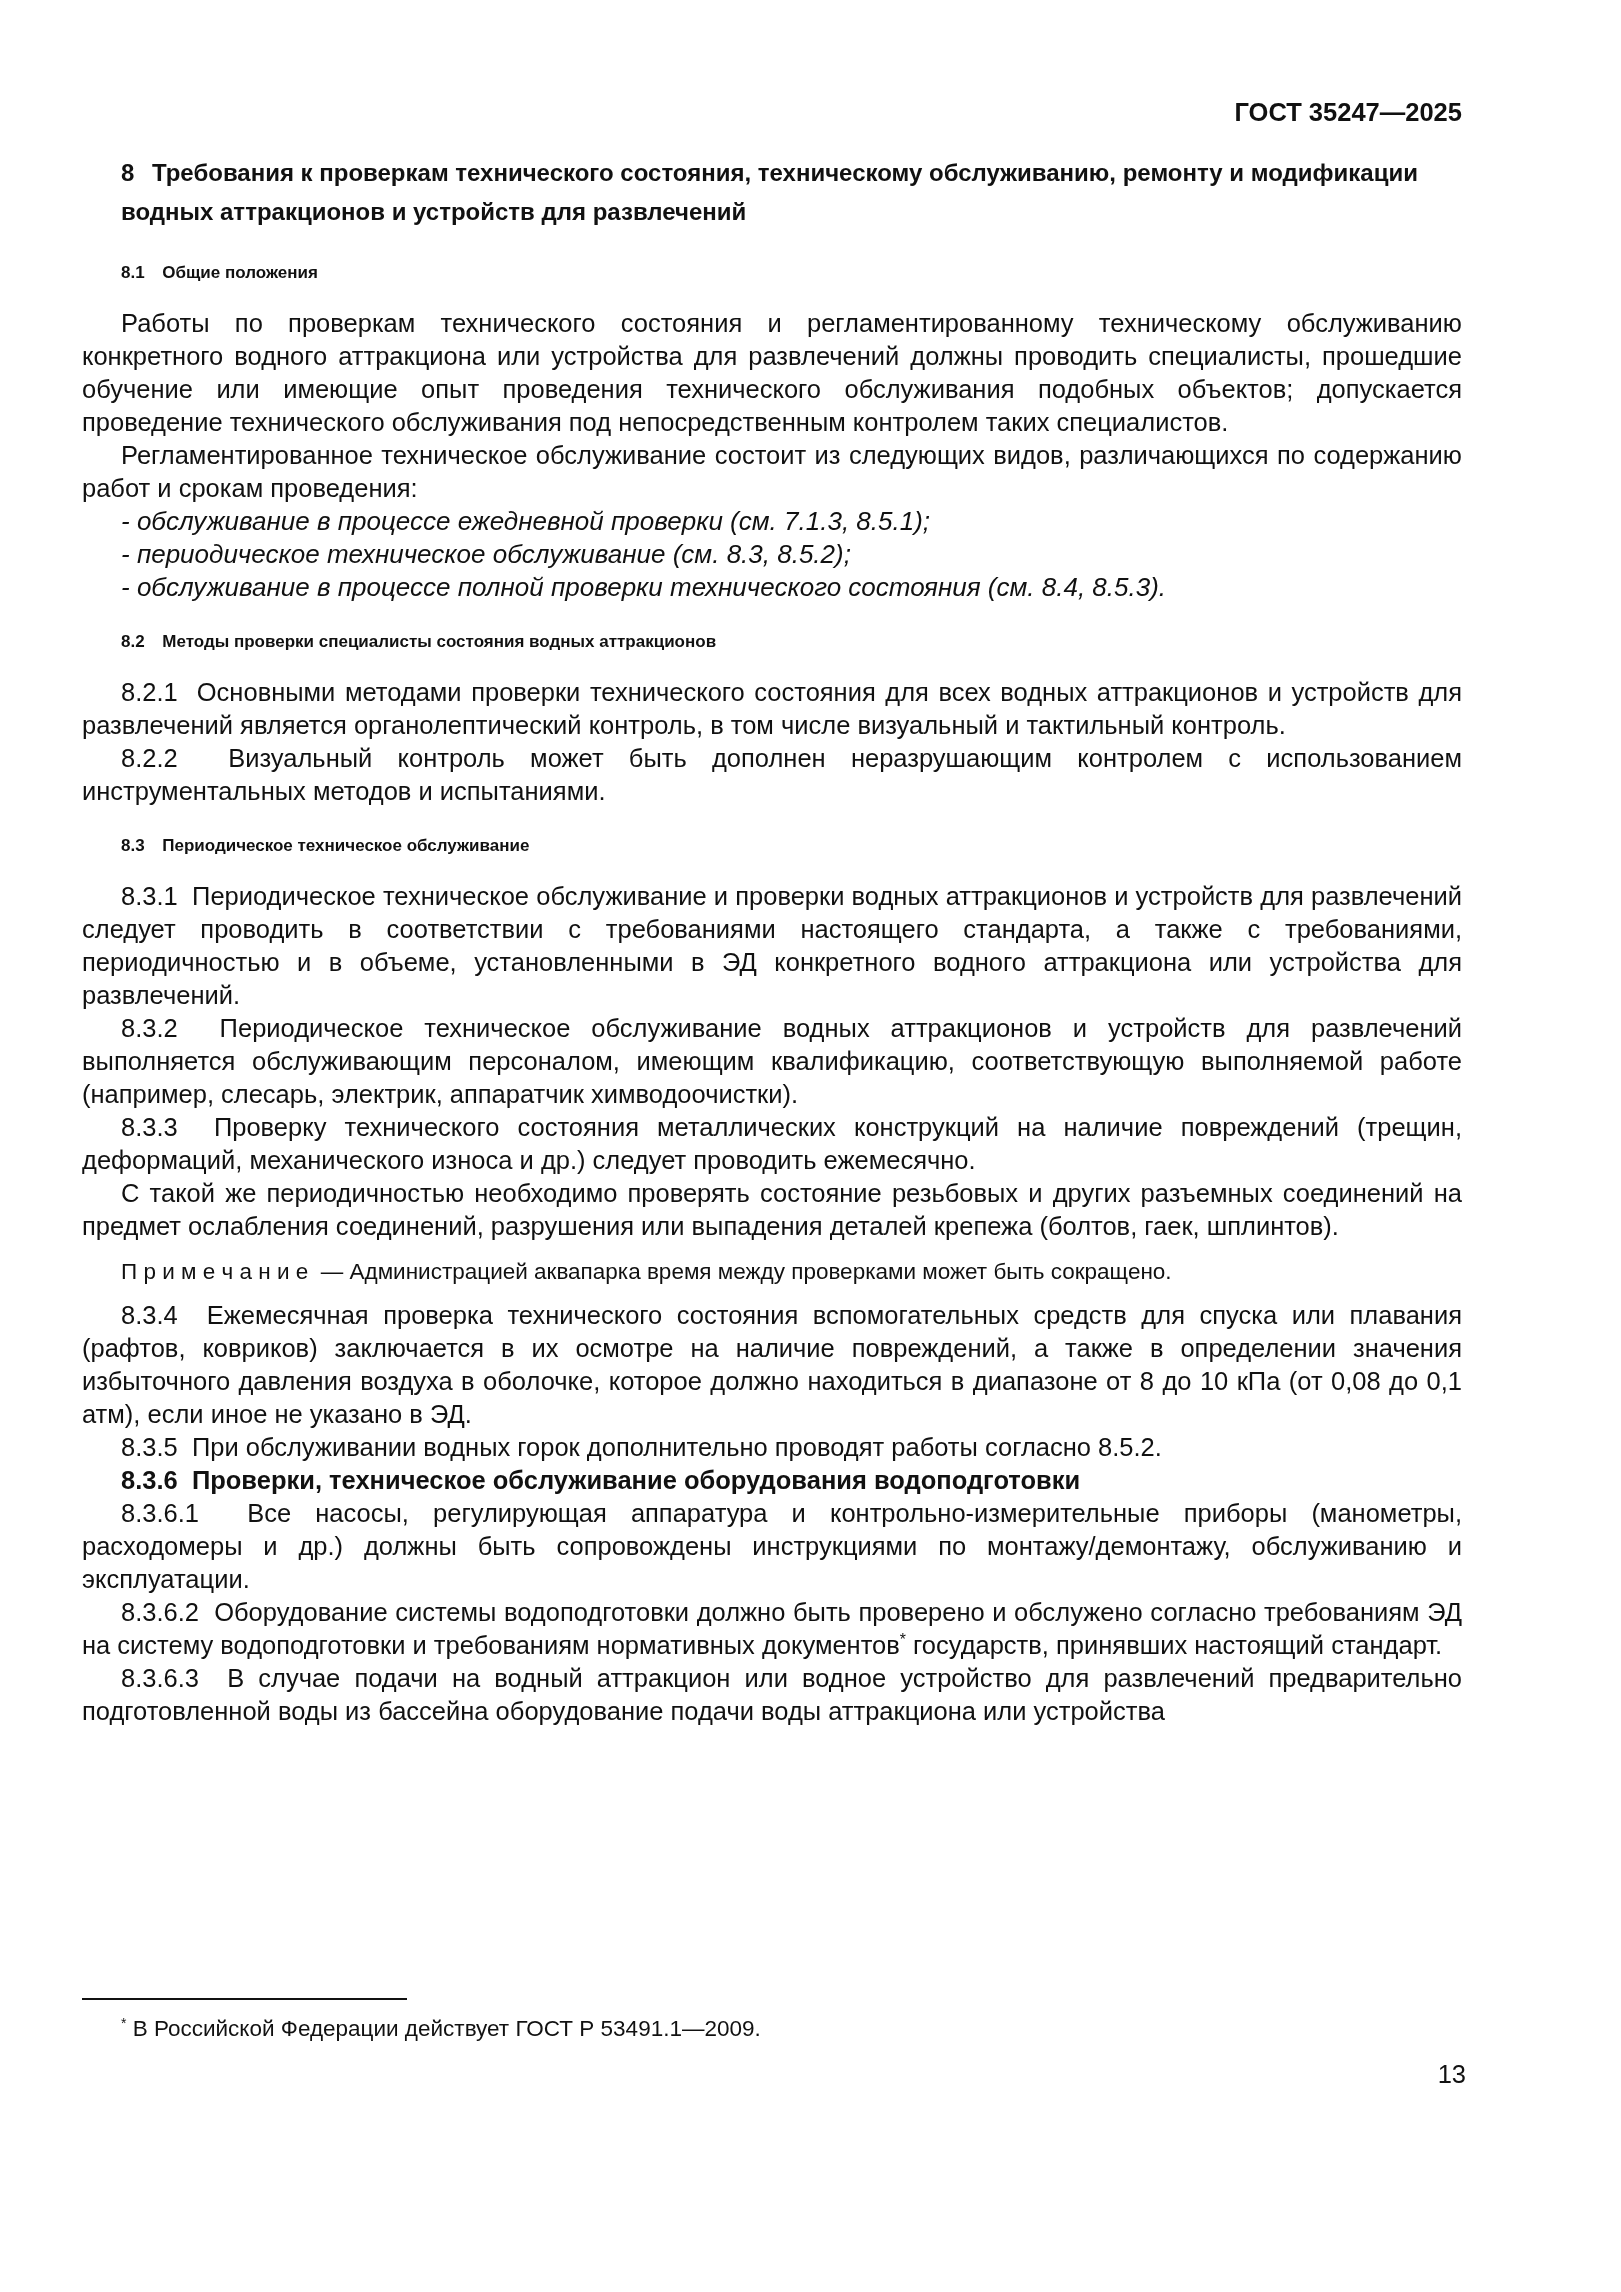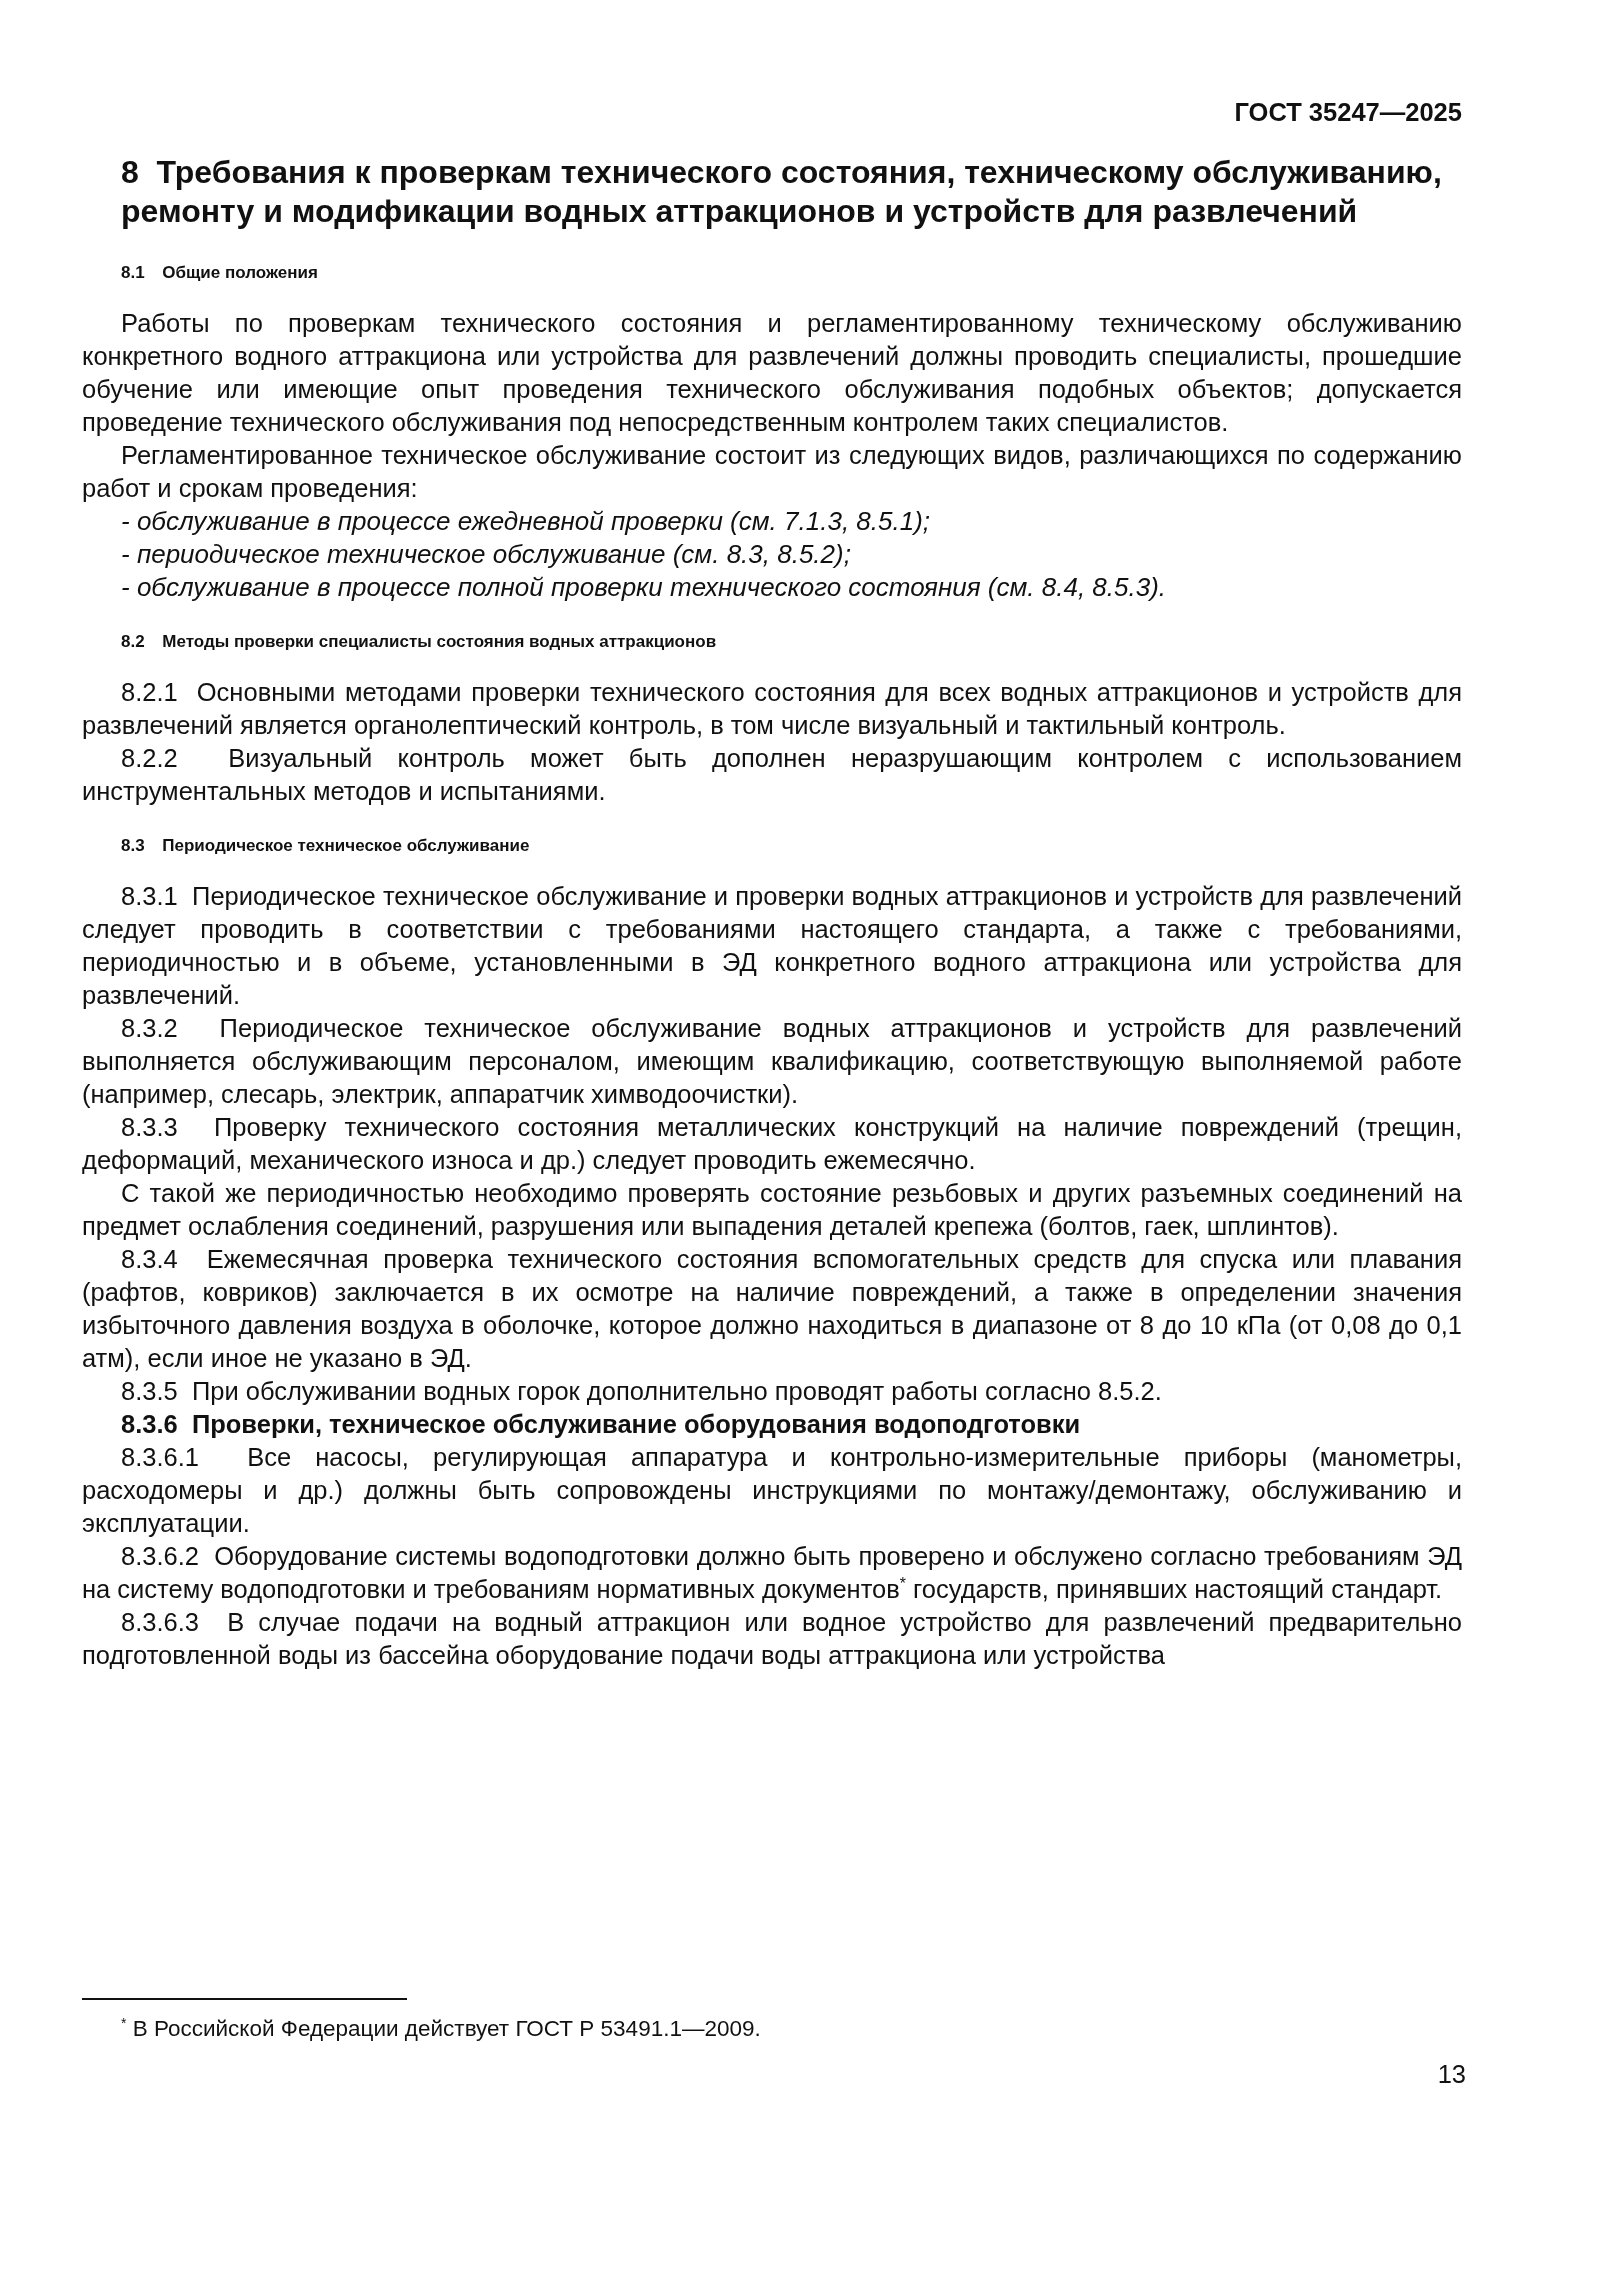--- a/index.html
+++ b/index.html
@@ -21,21 +21,21 @@
     width: 1380px;
   }
   .doc-header {
     text-align: right;
     font-weight: 700;
     font-size: 25.5px;
     line-height: 29px;
     margin-bottom: 25.5px;
   }
   h1.h1 {
-    font-size: 32px;
+    font-size: 24px;
     font-weight: 700;
     line-height: 39px;
     padding-left: 39px;
     margin-bottom: 25.5px;
   }
   h2.h2 {
     font-size: 17px;
     font-weight: 700;
     line-height: 33px;
     padding-left: 39px;
@@ -117,20 +117,21 @@
     <p class="body">8.2.1&nbsp; Основными методами проверки технического состояния для всех водных аттракционов и устройств для развлечений является органолептический контроль, в том числе визуальный и тактильный контроль.</p>
     <p class="body">8.2.2&nbsp; Визуальный контроль может быть дополнен неразрушающим контролем с использованием инструментальных методов и испытаниями.</p>
 
     <h2 class="h2"><span class="hnum">8.3</span><span>Периодическое техническое обслуживание</span></h2>
 
     <p class="body">8.3.1&nbsp; Периодическое техническое обслуживание и проверки водных аттракционов и устройств для развлечений следует проводить в соответствии с требованиями настоящего стандарта, а также с требованиями, периодичностью и в объеме, установленными в ЭД конкретного водного аттракциона или устройства для развлечений.</p>
     <p class="body">8.3.2&nbsp; Периодическое техническое обслуживание водных аттракционов и устройств для развлечений выполняется обслуживающим персоналом, имеющим квалификацию, соответствующую выполняемой работе (например, слесарь, электрик, аппаратчик химводоочистки).</p>
     <p class="body">8.3.3&nbsp; Проверку технического состояния металлических конструкций на наличие повреждений (трещин, деформаций, механического износа и др.) следует проводить ежемесячно.</p>
     <p class="body">С такой же периодичностью необходимо проверять состояние резьбовых и других разъемных соединений на предмет ослабления соединений, разрушения или выпадения деталей крепежа (болтов, гаек, шплинтов).</p>
 
+    <p class="note">П р и м е ч а н и е&nbsp; — Администрацией аквапарка время между проверками может быть сокращено.</p>
 
     <p class="body">8.3.4&nbsp; Ежемесячная проверка технического состояния вспомогательных средств для спуска или плавания (рафтов, ковриков) заключается в их осмотре на наличие повреждений, а также в определении значения избыточного давления воздуха в оболочке, которое должно находиться в диапазоне от 8 до 10 кПа (от 0,08 до 0,1 атм), если иное не указано в ЭД.</p>
     <p class="body">8.3.5&nbsp; При обслуживании водных горок дополнительно проводят работы согласно 8.5.2.</p>
     <p class="body bold-clause">8.3.6&nbsp; Проверки, техническое обслуживание оборудования водоподготовки</p>
     <p class="body">8.3.6.1&nbsp; Все насосы, регулирующая аппаратура и контрольно-измерительные приборы (манометры, расходомеры и др.) должны быть сопровождены инструкциями по монтажу/демонтажу, обслуживанию и эксплуатации.</p>
 
     <p class="body"><span>8.3.6.2&nbsp; Оборудование системы водоподготовки должно быть проверено и обслужено согласно требованиям ЭД на систему водоподготовки и требованиям нормативных документов</span><sup class="sup">*</sup><span> государств, принявших настоящий стандарт.</span></p>
 
     <p class="body">8.3.6.3&nbsp; В случае подачи на водный аттракцион или водное устройство для развлечений предварительно подготовленной воды из бассейна оборудование подачи воды аттракциона или устройства</p>
 

